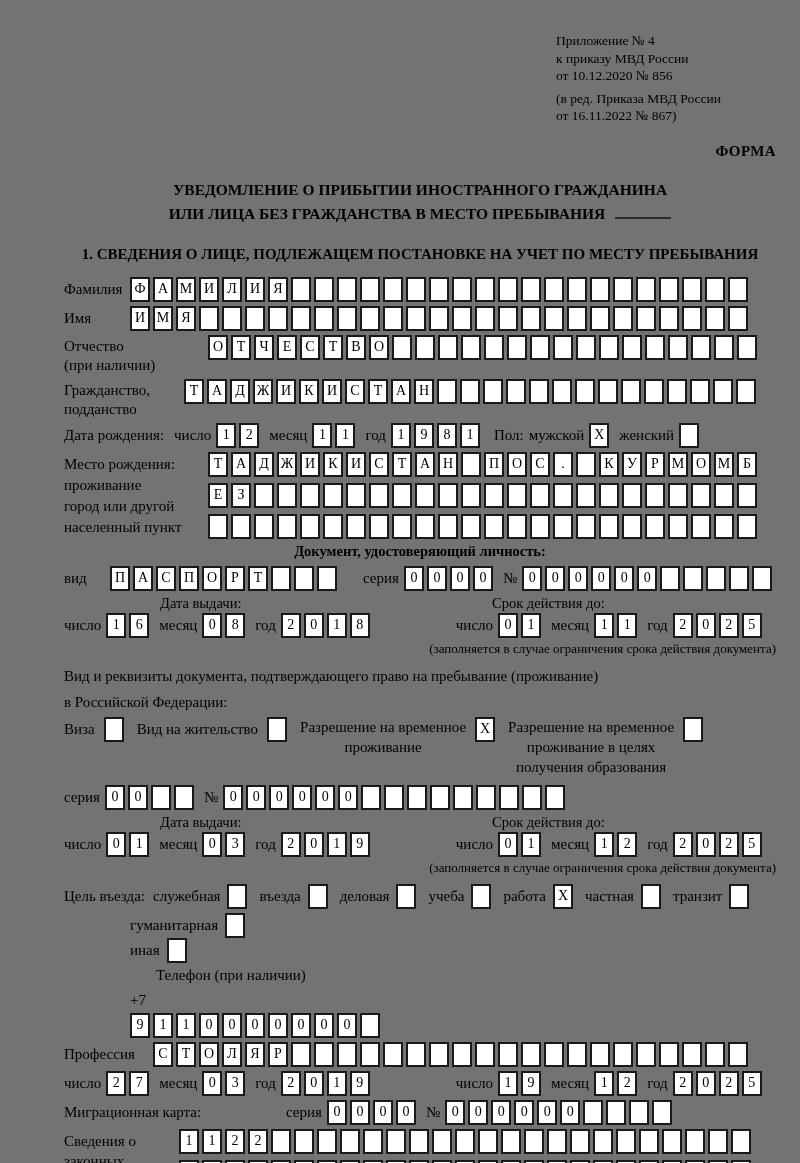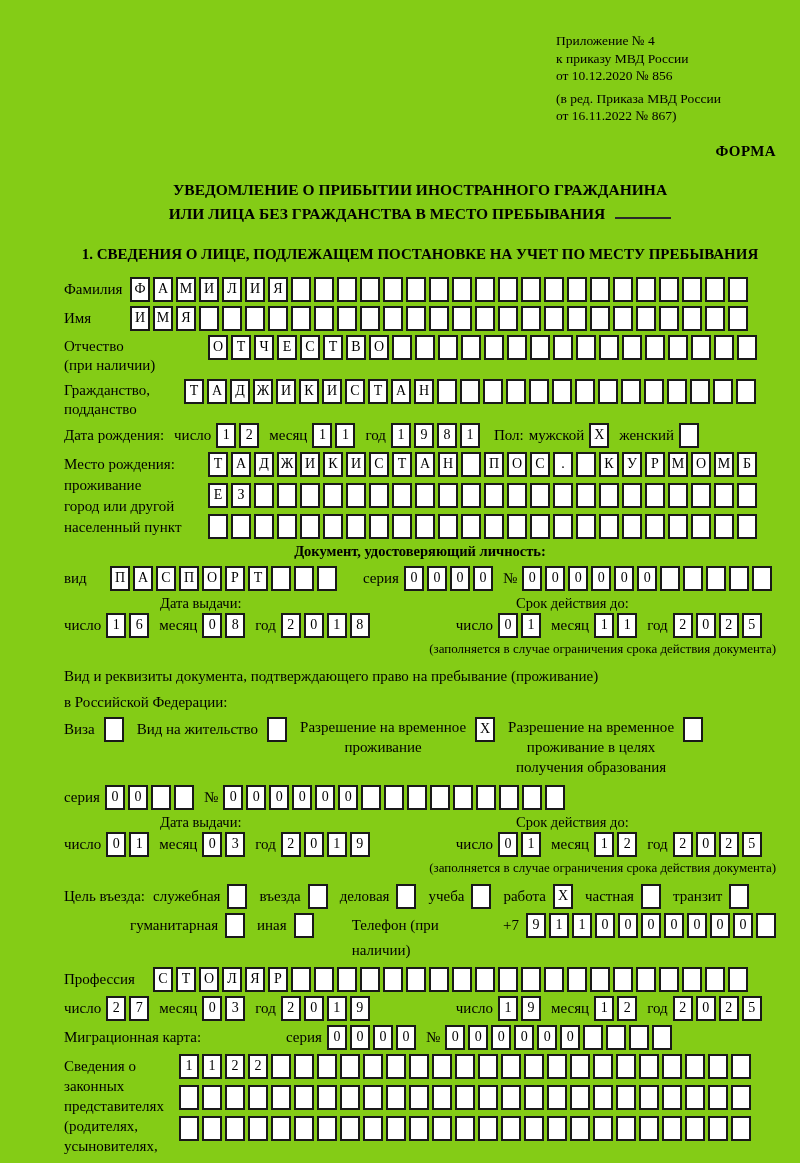--- a/index.html
+++ b/index.html
@@ -1,20 +1,20 @@
 <!DOCTYPE html>
 <html><head>
 <meta charset="utf-8">
 <style>
   html,body{margin:0;padding:0;background:#fff;}
   .page{
     width:800px;height:1163px;box-sizing:border-box;
     padding:32px 24px 0 64px;position:relative;overflow:hidden;
     font-family:"Liberation Serif","DejaVu Serif",serif;
-    font-size:15px;color:#000;background:#84cc16;
+    font-size:15px;color:#000;background:#737373;
   }
   .hdr{margin-left:492px;font-size:13.5px;line-height:17.5px;}
   .hdr .amend{margin-top:5px;}
   .forma{text-align:right;font-weight:bold;font-size:15px;margin-top:18px;letter-spacing:.4px;}
   .title{text-align:center;font-weight:bold;font-size:15.5px;line-height:24px;margin-top:18px;}
   .blank{display:inline-block;width:56px;border-bottom:2px solid #2a2a2a;margin-left:10px;}
   .sec1{text-align:center;font-weight:bold;font-size:15px;margin-top:20px;margin-bottom:14px;}
 
   .row{display:flex;align-items:flex-start;margin-bottom:4px;}
   .lbl{line-height:25px;flex:none;}
@@ -33,32 +33,32 @@
   .stack{display:flex;flex-direction:column;gap:6px;}
 
   .dlbl{line-height:25px;margin:0 5px 0 10px;flex:none;}
   .ml0{margin-left:0;}
   .vgap{margin-left:86px;}
   .sexgap{margin-left:14px;}
 
   .center-b{text-align:center;font-weight:bold;font-size:14.5px;margin:4px 0 6px;}
   .dates-hdr{position:relative;height:18px;font-size:14.5px;}
   .dh1{position:absolute;left:96px;}
-  .dh2{position:absolute;left:452px;}
+  .dh2{position:absolute;left:428px;}
   .note-r{text-align:right;font-size:13px;line-height:16px;margin:-1px 0 8px;}
   .para{line-height:22px;margin-bottom:4px;}
 
   .opts{margin-top:4px;margin-bottom:8px;}
   .opt{display:inline-flex;align-items:flex-start;margin-right:13px;}
   .optxt1{line-height:25px;margin-right:9px;}
   .optxt{display:inline-block;text-align:center;line-height:20px;margin-right:9px;}
 
   .popt{display:inline-flex;align-items:center;margin-right:12px;}
   .popt .boxes{margin-left:7px;}
-  .ind66{padding-left:66px;}
+  .ind66{padding-left:66px;flex-direction:column;}
   .phn{line-height:25px;margin-left:26px;margin-right:12px;}
   .pfx{line-height:25px;margin-right:7px;}
 </style>
 </head>
 <body>
 
 <div class="page">
 
   <div class="hdr">
     <div>Приложение № 4</div>

